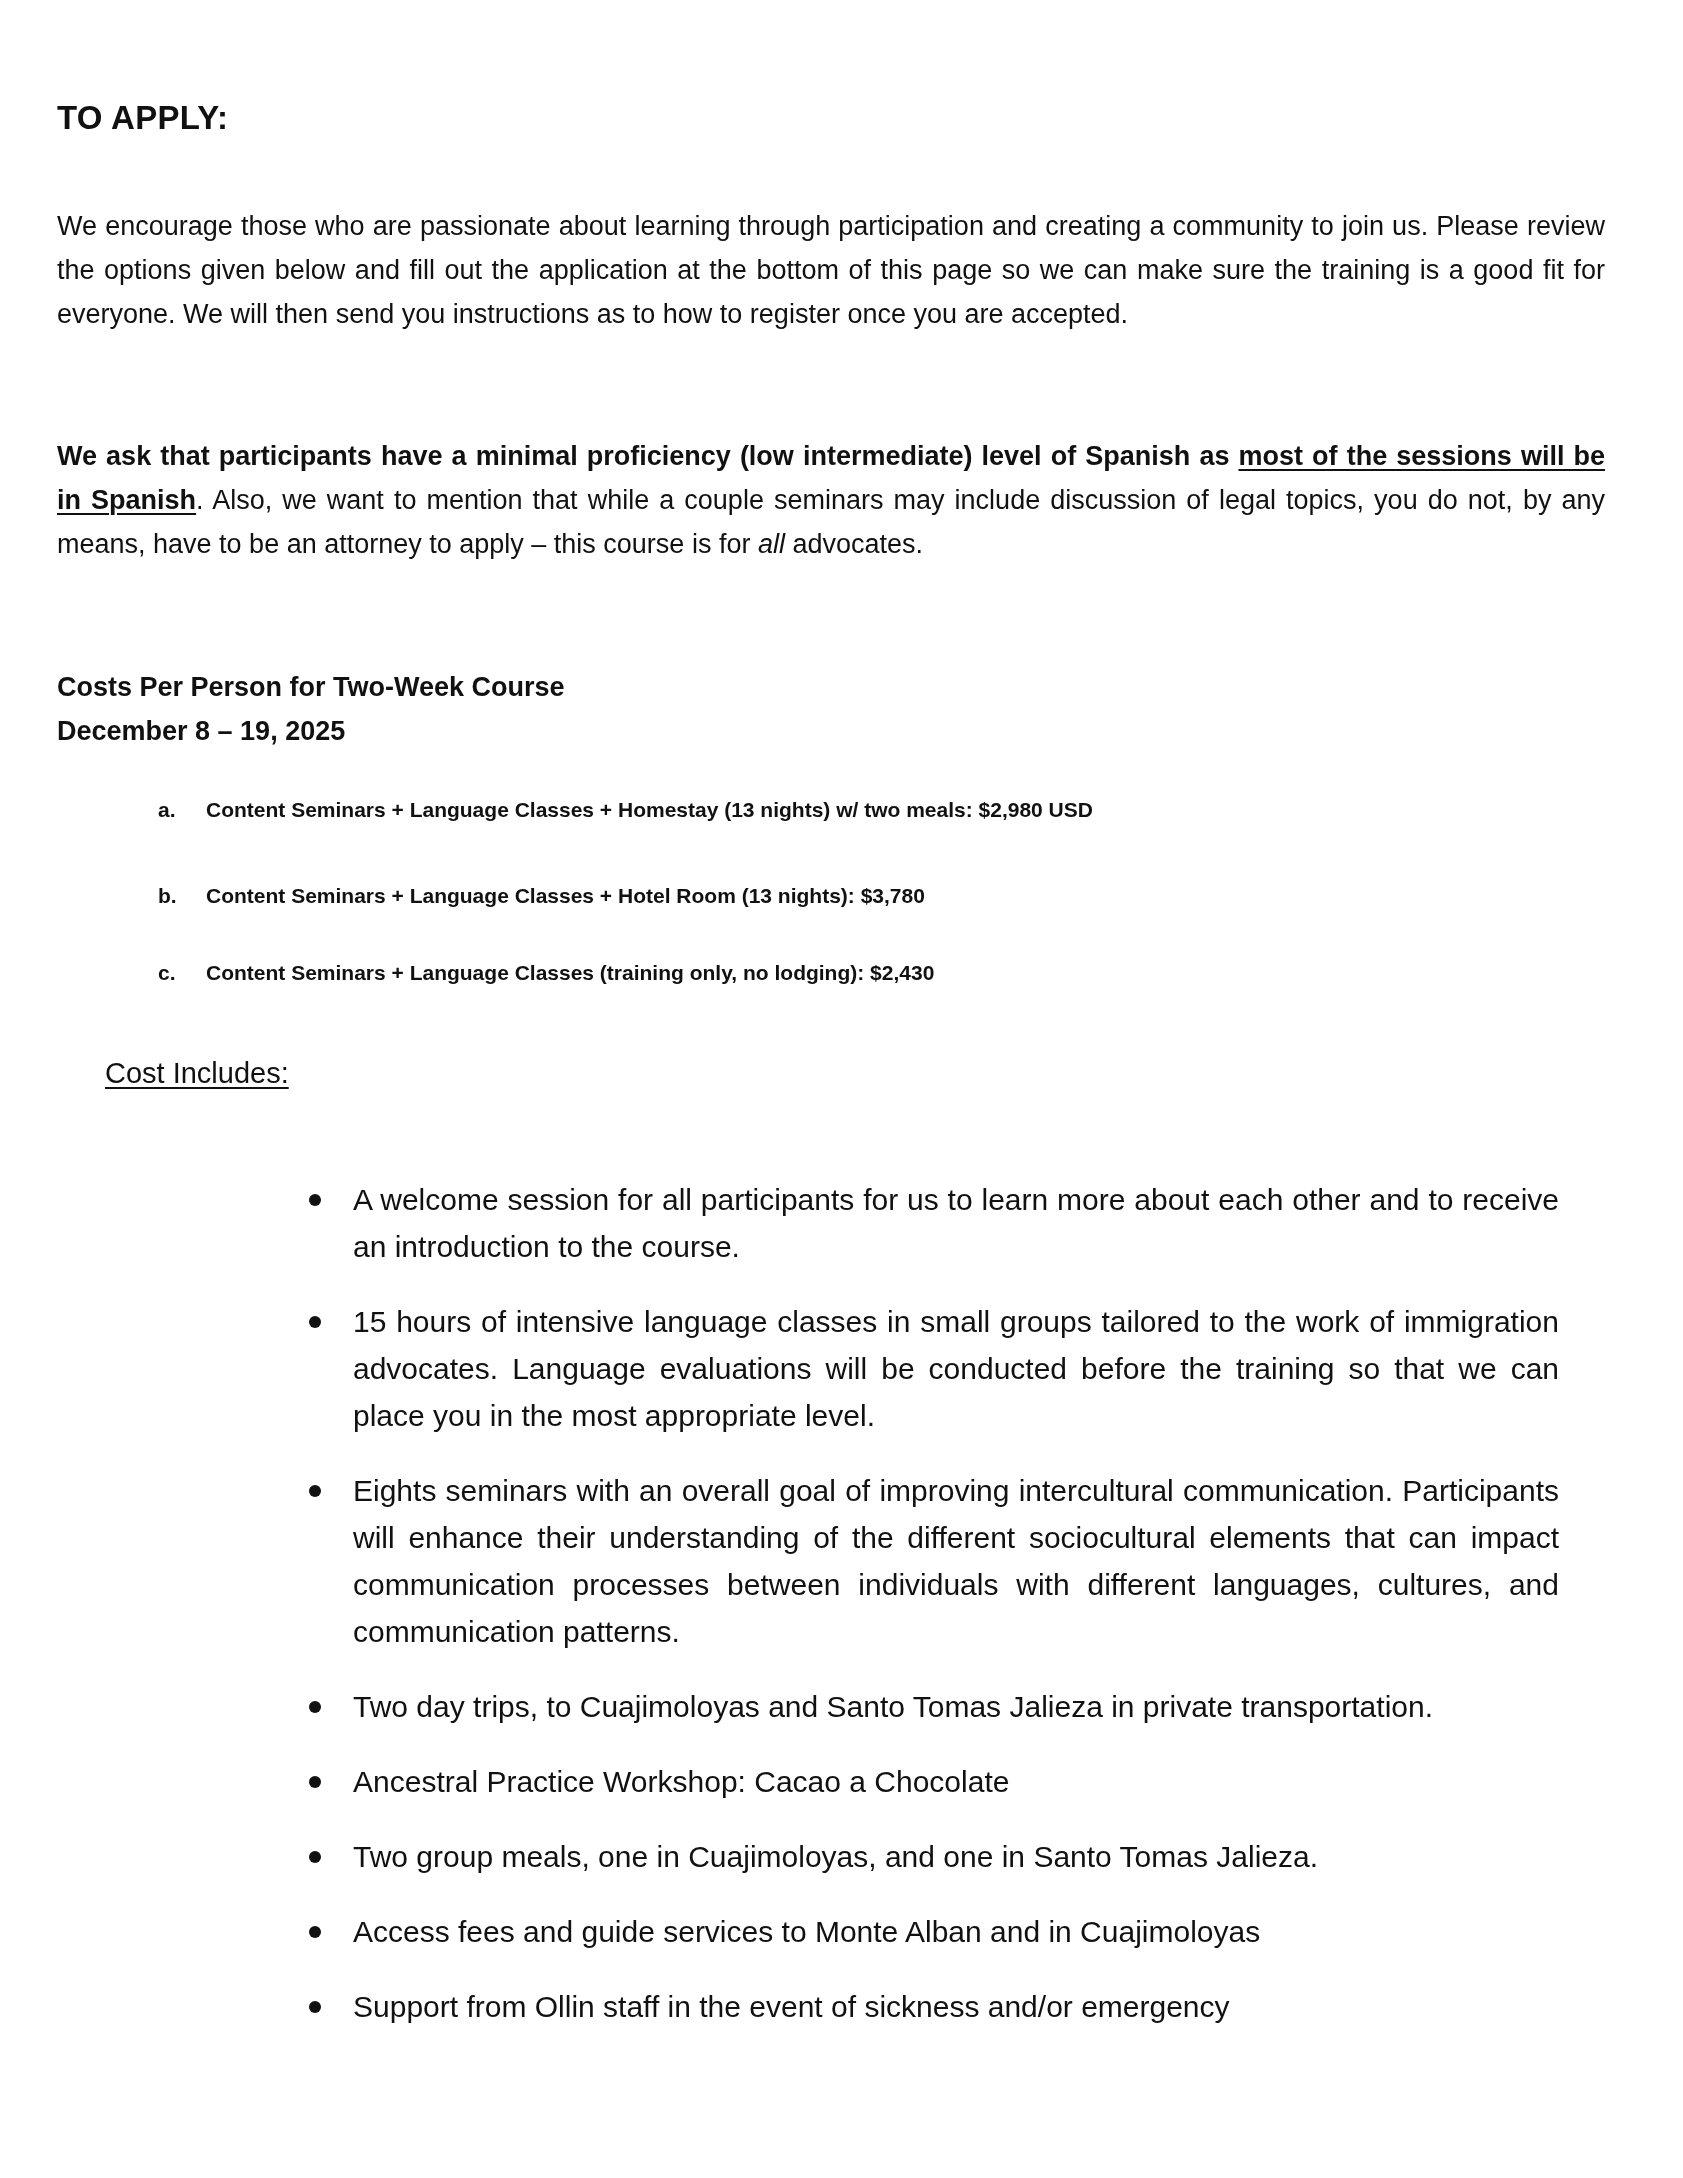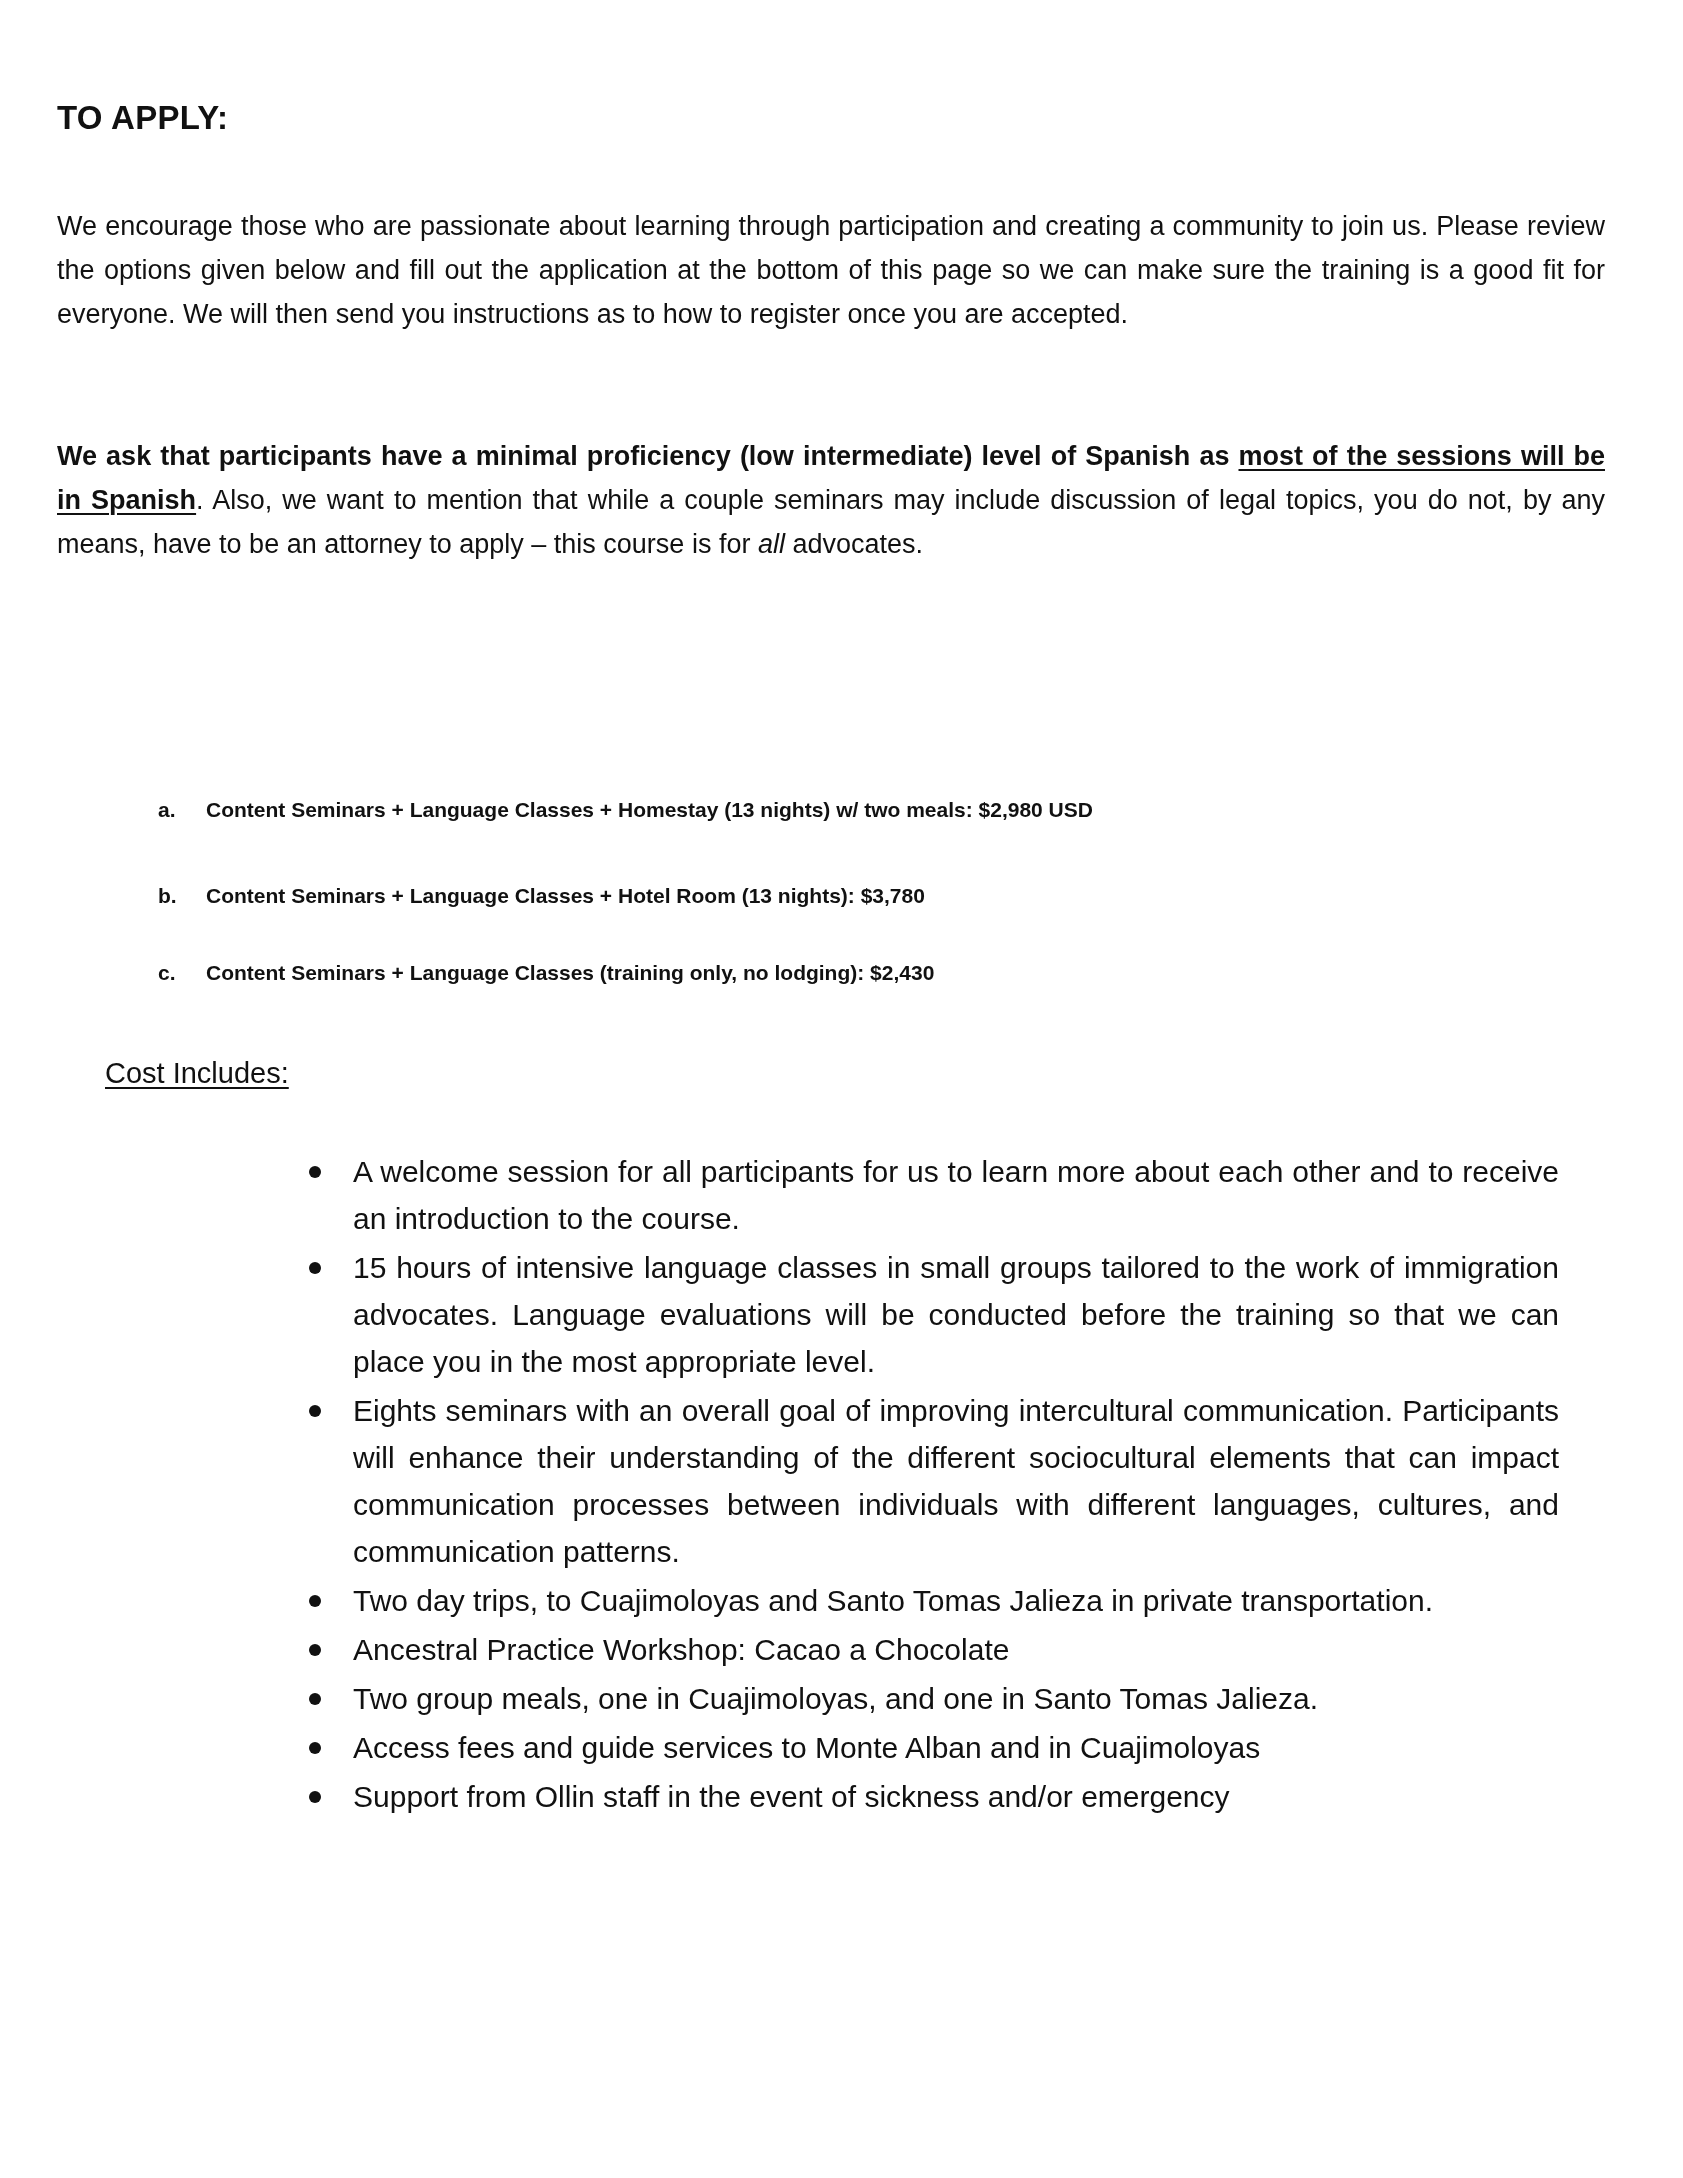--- a/index.html
+++ b/index.html
@@ -16,34 +16,38 @@
   .costs-head { position: absolute; left: 57px; top: 665px; font-size: 27px; font-weight: bold; line-height: 44px; }
   .opt { position: absolute; left: 158px; font-size: 21px; font-weight: bold; white-space: nowrap; }
   .opt .lbl { display: inline-block; width: 48px; }
   .opt-a { top: 798px; }
   .opt-b { top: 884px; }
   .opt-c { top: 961px; }
   .includes { position: absolute; left: 105px; top: 1057px; font-size: 29px; font-weight: normal; }
   .includes span { text-decoration: underline; text-decoration-thickness: 2px; text-underline-offset: 4px; }
   ul.bul { position: absolute; left: 297px; top: 1148px; width: 1262px; margin: 0; padding: 0; list-style: none;
            font-size: 30px; line-height: 47px; }
-  ul.bul li { position: relative; padding-left: 56px; text-align: justify; margin-bottom: 2px; }
+  ul.bul li { position: relative; padding-left: 56px; text-align: justify; margin-bottom: 2px; margin-top: 28px; }
   ul.bul li .dot { position: absolute; left: 12px; top: 18px; width: 12px; height: 12px; background: #111; border-radius: 50%; }
 </style>
 </head>
 <body>
 
 <div class="page">
 
   <div class="h1">TO APPLY:</div>
 
   <div class="para para1">We encourage those who are passionate about learning through participation and creating a community to join us. Please review the options given below and fill out the application at the bottom of this page so we can make sure the training is a good fit for everyone. We will then send you instructions as to how to register once you are accepted.</div>
 
   <div class="para para2"><span class="b">We ask that participants have a minimal proficiency (low intermediate) level of Spanish as </span><span class="b u">most of the sessions will be in Spanish</span><span>. Also, we want to mention that while a couple seminars may include discussion of legal topics, you do not, by any means, have to be an attorney to apply – this course is for </span><span class="i">all</span><span> advocates.</span></div>
 
+  <div class="costs-head">
+    <div>Costs Per Person for Two-Week Course</div>
+    <div>December 8 – 19, 2025</div>
+  </div>
 
   <div class="opt opt-a">
     <span class="lbl">a.</span><span>Content Seminars + Language Classes + Homestay (13 nights) w/ two meals: $2,980 USD</span>
   </div>
   <div class="opt opt-b">
     <span class="lbl">b.</span><span>Content Seminars + Language Classes + Hotel Room (13 nights): $3,780</span>
   </div>
   <div class="opt opt-c">
     <span class="lbl">c.</span><span>Content Seminars + Language Classes (training only, no lodging): $2,430</span>
   </div>

